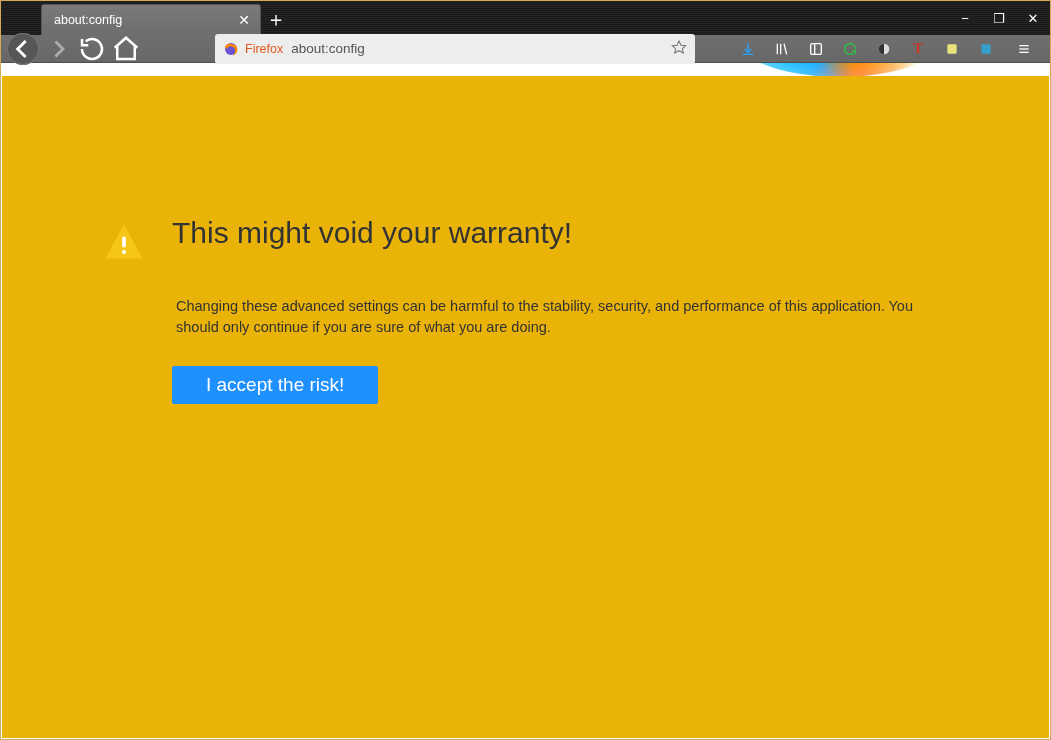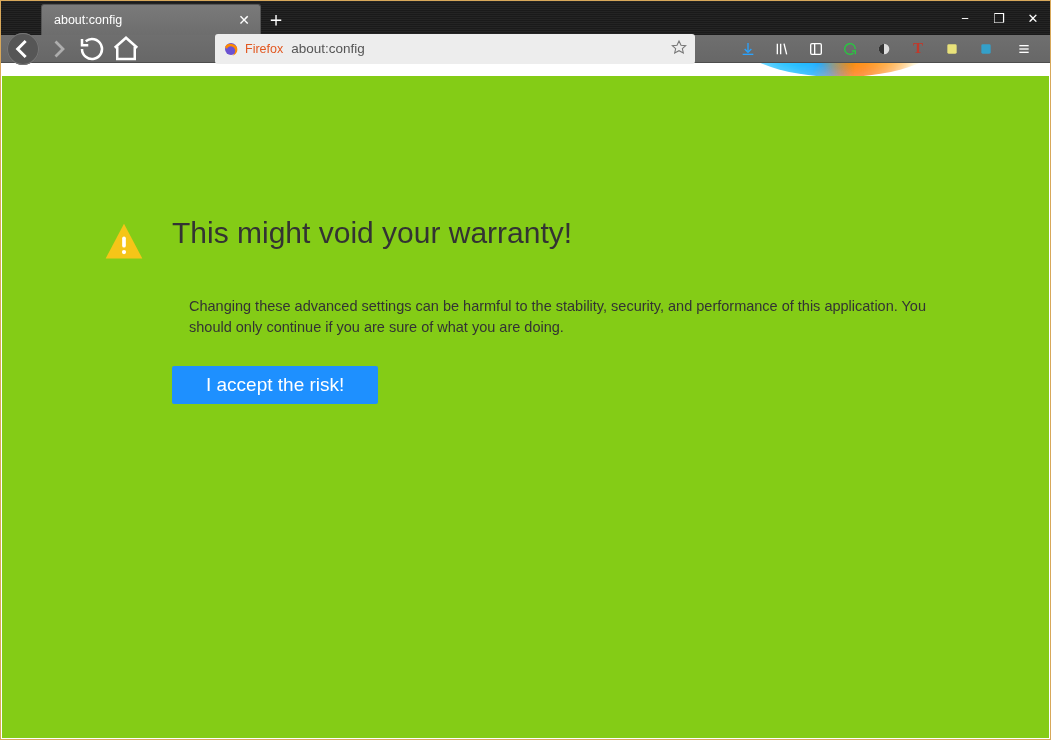--- a/index.html
+++ b/index.html
@@ -91,34 +91,34 @@
   }
   .ticon {
     width:24px;height:24px;display:flex;align-items:center;justify-content:center;
     color:#fff;font-size:15px;
   }
   .ticon svg{width:16px;height:16px}
   .hamburger{width:32px}
   
   .page {
     position:absolute; left:1px; right:1px; top:75px; bottom:1px;
-    background:#84cc16;
+    background:#eab308;
     padding:140px 0 0 100px;
   }
   .warnrow { display:flex; align-items:flex-start; gap:26px;}
   .warnicon { margin-top:4px;}
   .warnicon svg{width:44px;height:44px;}
   .heading {
     font-size:30px; font-weight:300; color:#333; margin:0 0 46px 0;
   }
   .body {
     max-width:770px; margin-left:70px;
   }
   .para {
-    font-size:14.5px; color:#333; line-height:1.45; margin:0 0 28px 17px;
+    font-size:14.5px; color:#333; line-height:1.45; margin:0 0 28px 4px;
   }
   .checkrow {
     display:flex;align-items:center;gap:12px; margin-bottom:36px;
   }
   .checkbox {
     width:20px;height:20px;border:1px solid #c8c8c8;background:#fff;border-radius:2px;
   }
   .checklabel { font-size:14.5px;color:#333;}
   .acceptbtn {
     display:inline-block;background:#1e90ff;color:#fff;

